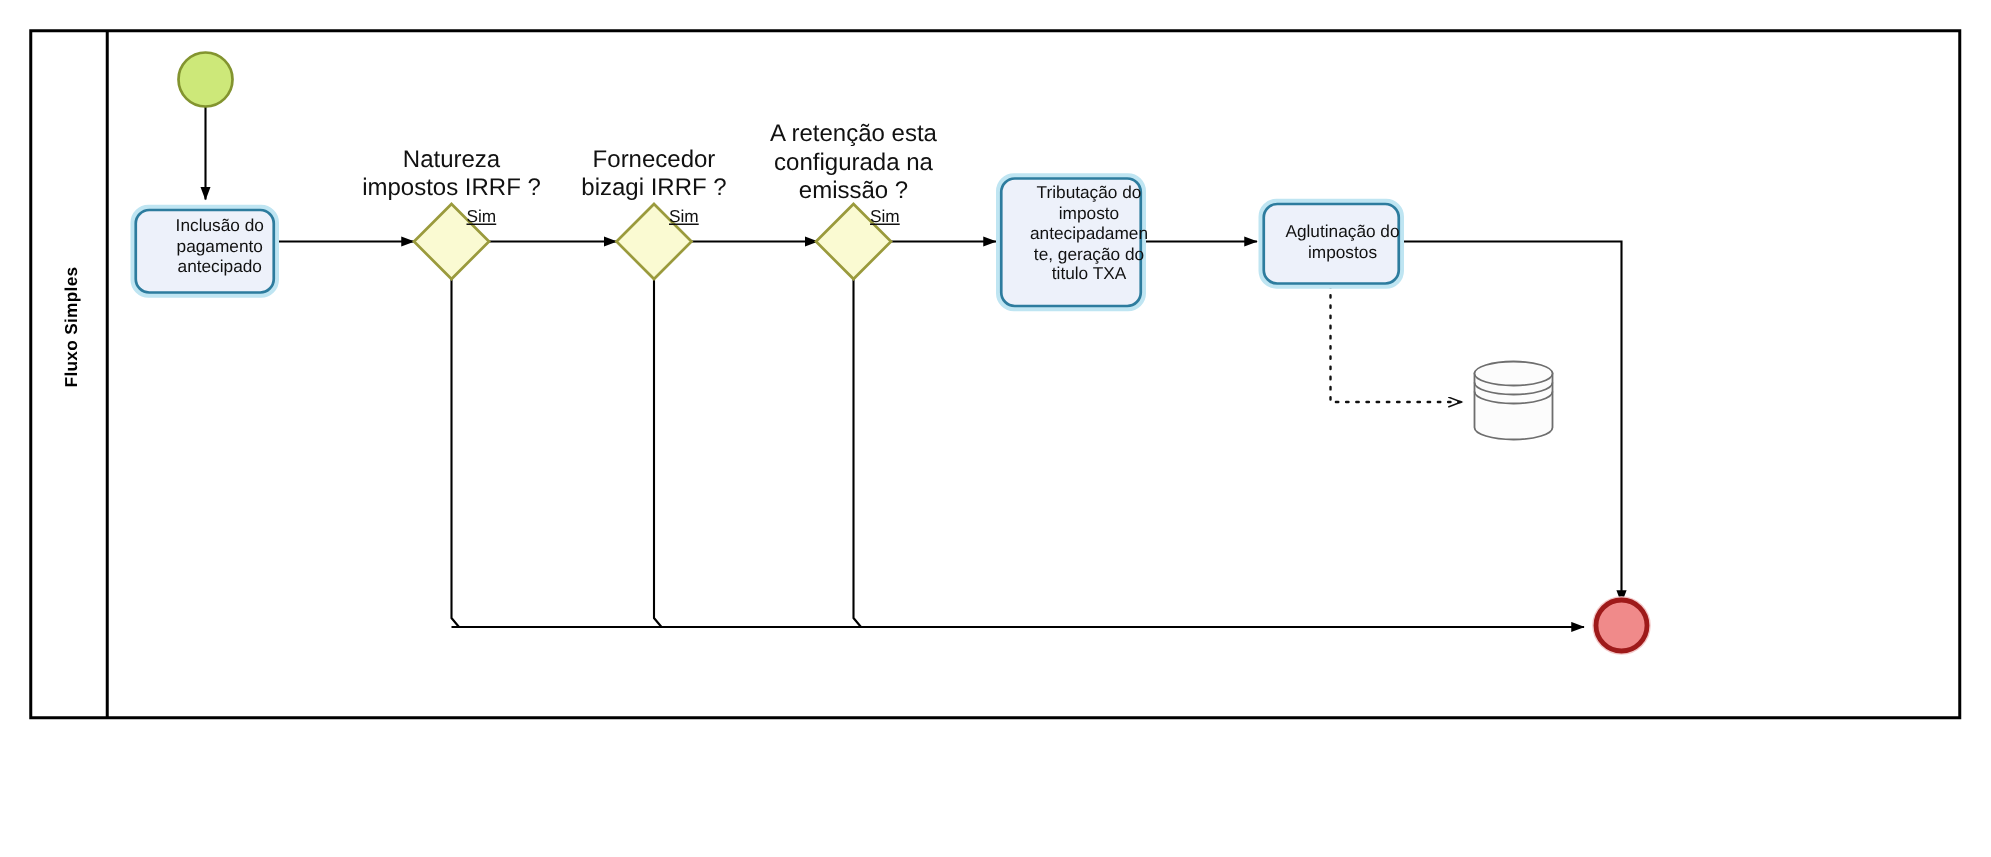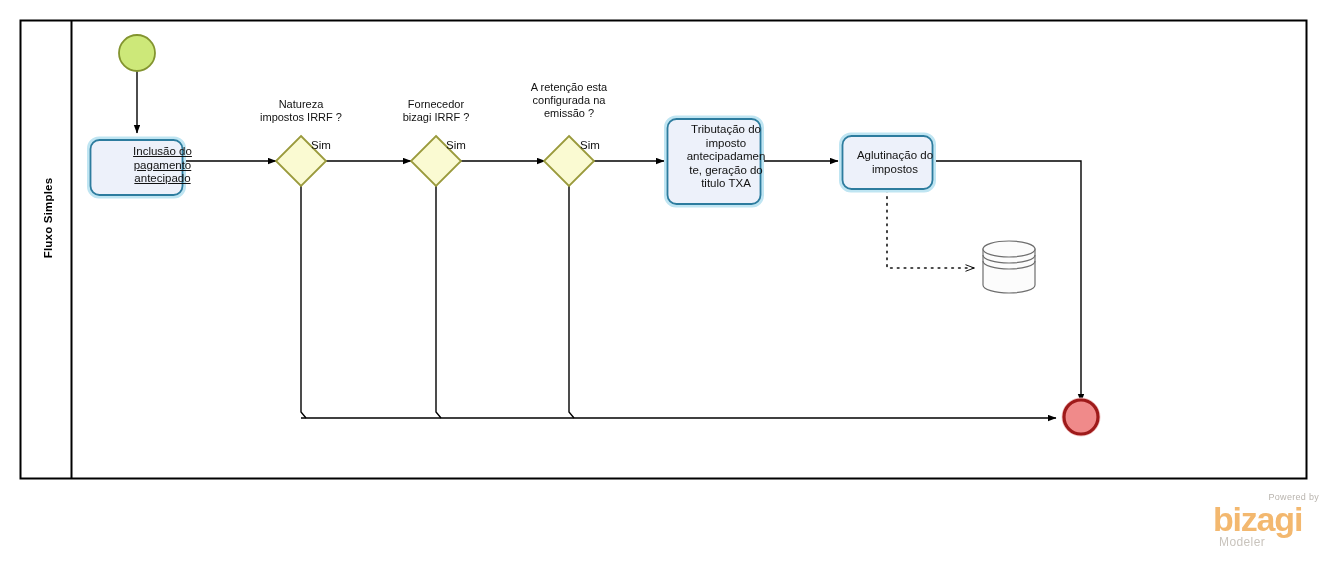--- a/index.html
+++ b/index.html
@@ -33,26 +33,27 @@
     font-family: "Liberation Sans", sans-serif;
     line-height: 1.18;
     white-space: pre-line;
     pointer-events: none;
   }
   .task-label {
     font-size: 11.5px;
     color: #111111;
   }
   .gw-label {
-    font-size: 11px;
+    font-size: 16px;
     color: #111111;
   }
   .flow-label {
     font-size: 11.5px;
     color: #111111;
+    text-decoration: underline;
   }
   .store-label {
     font-size: 11.5px;
     color: #222222;
   }
   .lane-title {
     position: absolute;
     font-size: 11.5px;
     font-weight: bold;
     color: #000000;
@@ -183,21 +184,21 @@
     <g fill="#FCFCFC" stroke="#6E6E6E" stroke-width="1.2">
       <path d="M983,249 L983,285 a26,8 0 0 0 52,0 L1035,249 Z" fill="#FCFCFC"></path>
       <ellipse cx="1009" cy="249" rx="26" ry="8" fill="#FCFCFC"></ellipse>
       <path d="M983,255 a26,8 0 0 0 52,0" fill="none"></path>
       <path d="M983,261 a26,8 0 0 0 52,0" fill="none"></path>
     </g>
   </svg>
 
   <div class="lane-title" style="left:-0px; top:212px; width:96px; text-align:center;">Fluxo Simples</div>
 
-  <div class="node-label task-label" style="left:106px; top:145px; width:113px;text-decoration:underline;">Inclusão do
+  <div class="node-label task-label" style="left:90px; top:145px; width:113px;">Inclusão do
 pagamento
 antecipado</div>
 
   <div class="node-label task-label" style="left:667px; top:123px; width:118px;">Tributação do
 imposto
 antecipadamen
 te, geração do
 titulo TXA</div>
 
   <div class="node-label task-label" style="left:841px; top:149px; width:108px;">Aglutinação do
@@ -213,19 +214,14 @@
 configurada na
 emissão ?</div>
 
   <div class="node-label flow-label" style="left:311px; top:139px; width:50px; text-align:left;">Sim</div>
 
   <div class="node-label flow-label" style="left:446px; top:139px; width:50px; text-align:left;">Sim</div>
 
   <div class="node-label flow-label" style="left:580px; top:139px; width:50px; text-align:left;">Sim</div>
 
 
-  <div class="logo">
-    <div class="logo-powered">Powered by</div>
-    <div class="logo-word"><span>bizagi</span></div>
-    <div class="logo-modeler">Modeler</div>
-  </div>
 
 </div>
 
 </body></html>

